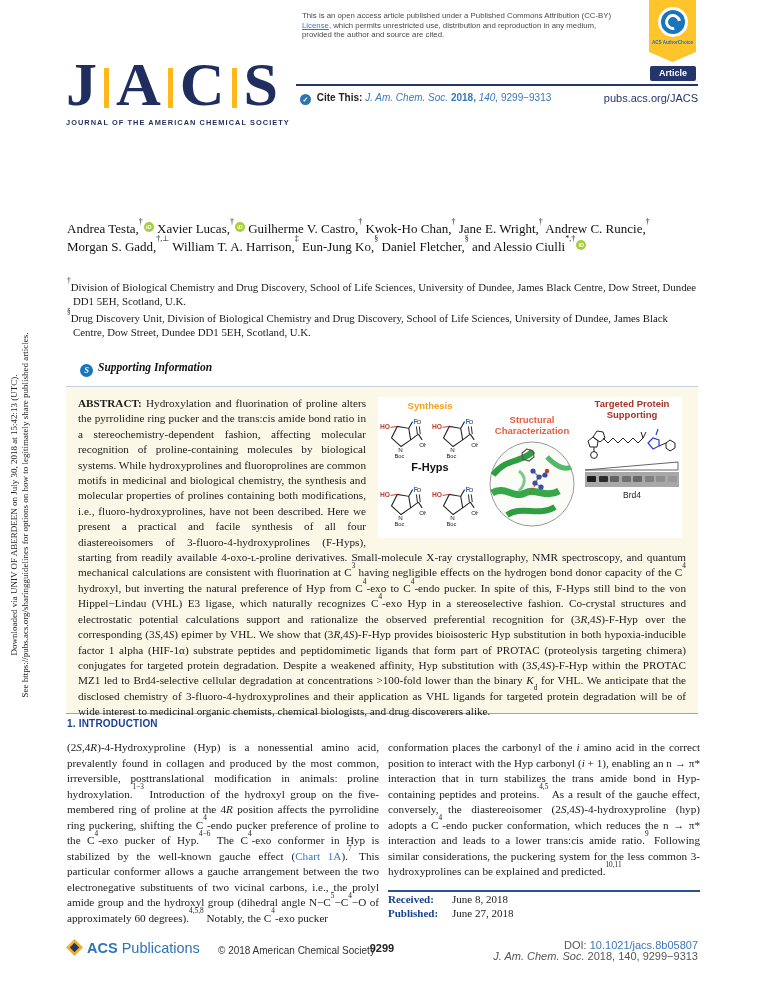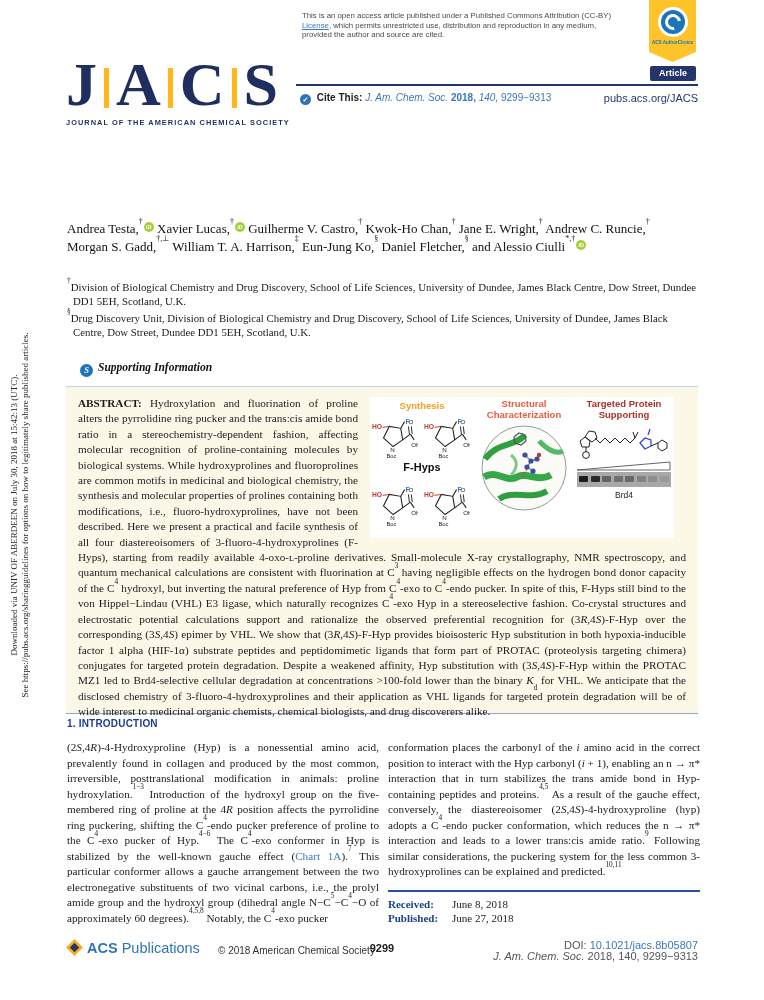--- a/index.html
+++ b/index.html
@@ -61,46 +61,46 @@
   
   .abs-box{position:absolute;left:66px;top:386px;width:632px;height:328px;box-sizing:border-box;
            background:#FCF8E8;border-top:1.5px solid #C3D2E4;border-bottom:1.5px solid #8FA8C8;
            padding:9px 12px;font-size:11.2px;line-height:15.4px;text-align:justify;color:#1a1a1a;}
   .abs-p{margin:0;}
   .abs-label{font-weight:bold;}
   .seg sup,.abs-p sup{font-size:7.3px;position:relative;top:-3.5px;line-height:0;}
   .seg sub,.abs-p sub{font-size:7.3px;position:relative;bottom:-2px;line-height:0;}
   .tlink{color:#3B77BC;}
   
-  .abs-fig{position:relative;width:304px;height:141px;float:right;margin:1px 12px 7px 12px;background:#fff;
+  .abs-fig{position:relative;width:304px;height:141px;float:right;margin:1px 4px 7px 12px;background:#fff;
            font-family:"Liberation Sans",sans-serif;overflow:hidden;}
   .fp-label{text-align:center;font-weight:bold;font-size:9.5px;line-height:10.5px;}
   .fp1{position:absolute;left:0;top:0;width:104px;height:141px;}
   .synth{color:#F5A01E;margin-top:4px;}
   .st{position:absolute;}
   .st1{left:2px;top:16px;} .st2{left:54px;top:16px;} .st3{left:2px;top:84px;} .st4{left:54px;top:84px;}
   .fhyps{position:absolute;left:0;top:63px;width:104px;text-align:center;font-weight:bold;font-size:11px;color:#111;}
-  .fp2{position:absolute;left:106px;top:0;width:96px;}
+  .fp2{position:absolute;left:106px;top:16px;width:96px;}
   .struct{color:#E85C3F;margin-top:2px;}
   .prot{display:block;margin:5px auto 0;}
   .fp3{position:absolute;left:204px;top:0;width:100px;}
   .degrad{color:#A93226;margin-top:2px;}
   .protac{display:block;margin:3px auto 0;}
   .wedge{display:block;margin:2px auto 0;}
   .blot{position:relative;width:94px;height:15px;margin:1px auto 0;background:#a8a8a8;}
   .band{position:absolute;top:4px;width:9px;height:6px;background:#1c1c1c;border-radius:1px;}
   .blot-label{text-align:center;font-size:8.5px;color:#222;margin-top:1px;}
   
   .intro-h{position:absolute;left:67px;top:718px;margin:0;font-family:"Liberation Sans",sans-serif;
            font-weight:bold;font-size:10px;color:#1C3F94;letter-spacing:0.2px;}
   .col{position:absolute;top:740px;width:312px;font-size:11.2px;line-height:15.5px;text-align:justify;}
   .col p{margin:0;}
   .col1{left:67px;}
   .col2{left:388px;}
-  .recv{margin-top:10px;border-top:2px solid #2C4E9E;padding-top:5px;font-size:11px;line-height:14.5px;}
+  .recv{margin-top:10px;border-top:2px solid #2C4E9E;font-size:11px;line-height:14.5px;}
   .rl{font-weight:bold;color:#17408B;display:inline-block;width:64px;}
   
   .footer{position:absolute;left:66px;top:936px;width:632px;height:34px;}
   .acs-logo{position:absolute;left:0;top:3px;display:flex;align-items:center;gap:4px;color:#2F74B8;
             font-family:"Liberation Sans",sans-serif;font-size:14.5px;}
   .acs-b{font-weight:bold;}
   .copyright{position:absolute;left:152px;top:9px;font-family:"Liberation Sans",sans-serif;font-size:10px;color:#333;}
   .pagenum{position:absolute;left:0;width:100%;text-align:center;top:6px;
            font:bold 11px "Liberation Sans",sans-serif;color:#222;}
   .doi{position:absolute;right:0;top:4px;text-align:right;font-family:"Liberation Sans",sans-serif;

